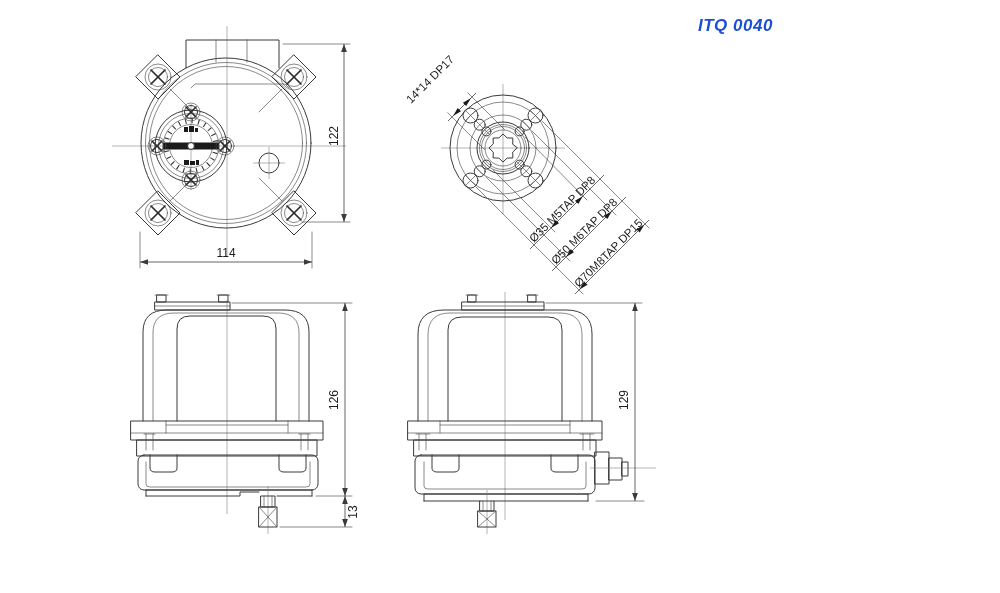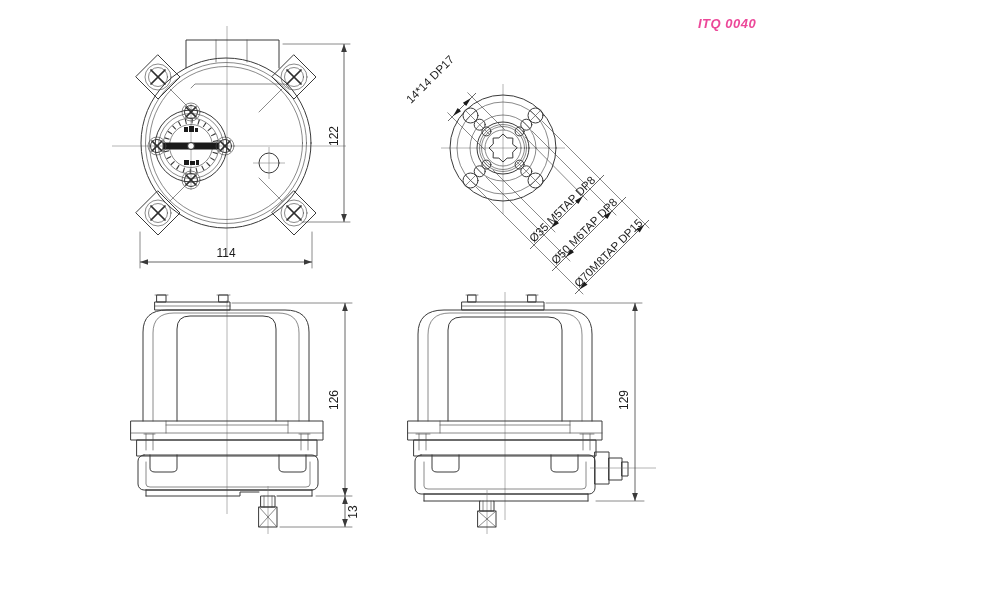--- a/index.html
+++ b/index.html
@@ -1,19 +1,19 @@
 <!DOCTYPE html>
 <html><head>
 <meta charset="utf-8">
 <style>
   html,body{margin:0;padding:0;background:#ffffff;}
   #canvas{position:relative;width:1000px;height:593px;background:#ffffff;overflow:hidden;
           font-family:"Liberation Sans",sans-serif;}
-  #title{position:absolute;left:698px;top:16px;font-size:13px;font-weight:bold;
-         font-style:italic;color:#ec4899;letter-spacing:0.5px;text-align:right;}
+  #title{position:absolute;left:698px;top:16px;font-size:17px;font-weight:bold;
+         font-style:italic;color:#1d4ed8;letter-spacing:0.5px;text-align:right;}
   svg{position:absolute;left:0;top:0;}
   .ln{fill:none;stroke:#3a3a3a;stroke-width:1;stroke-linecap:round;stroke-linejoin:round;}
   .tn{fill:none;stroke:#4a4a4a;stroke-width:0.65;stroke-linecap:round;}
   .cl{fill:none;stroke:#777;stroke-width:0.55;}
   .dim{fill:none;stroke:#3f3f3f;stroke-width:0.8;}
   .dimtxt{font-family:"Liberation Sans",sans-serif;font-size:12px;fill:#1c1c1c;}
   .lbltxt{font-family:"Liberation Sans",sans-serif;font-size:11.5px;fill:#1c1c1c;}
   .blk{fill:#1b1b1b;stroke:none;}
   .slot{stroke:#2d2d2d;stroke-width:1.7;stroke-linecap:round;}
 </style>

